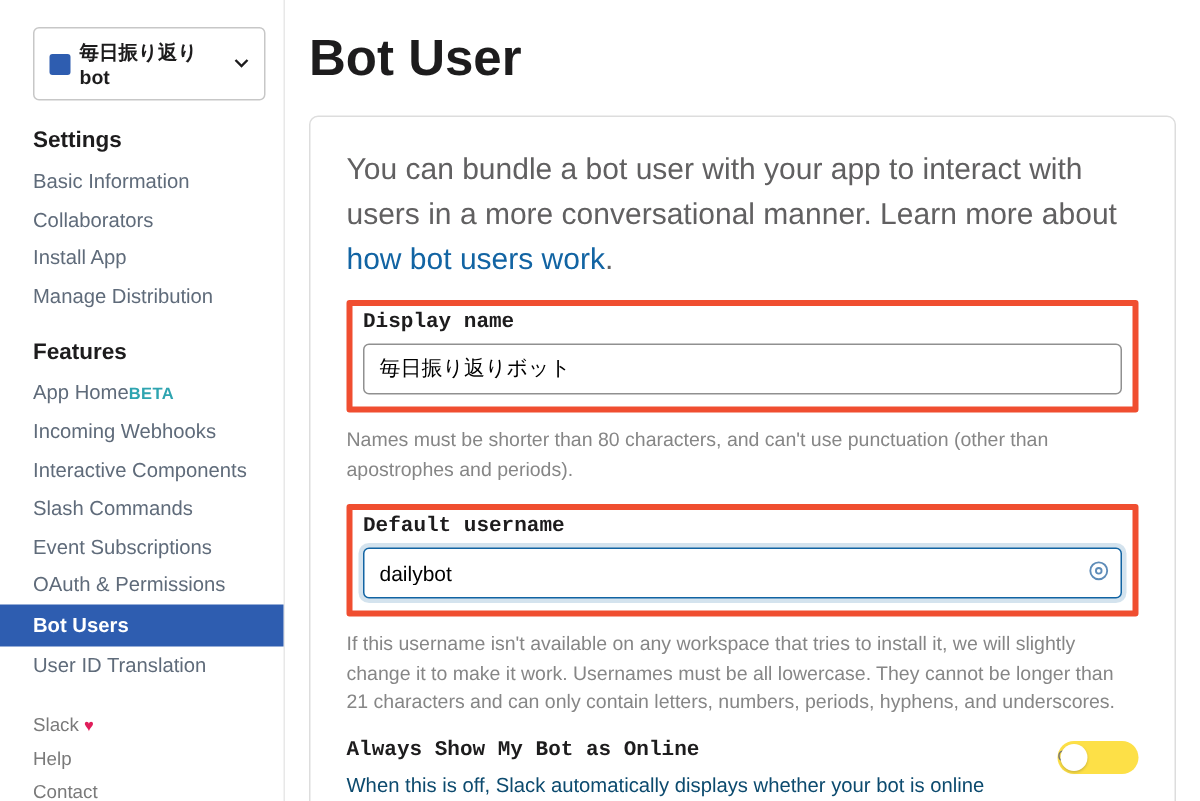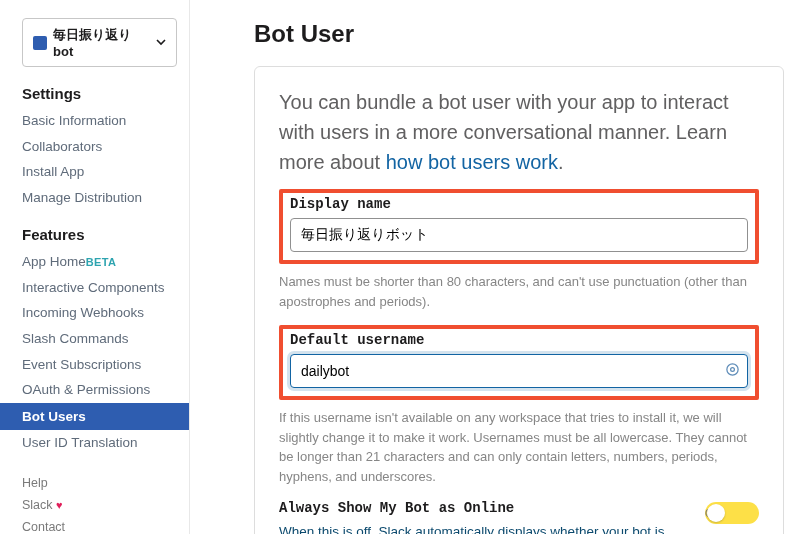--- a/index.html
+++ b/index.html
@@ -5,21 +5,21 @@
   * { box-sizing: border-box; margin: 0; padding: 0; }
   body {
     font-family: -apple-system, BlinkMacSystemFont, "Segoe UI", Helvetica, Arial, sans-serif;
     background: #fff;
     color: #1d1c1d;
     font-size: 14px;
     width: 800px;
     height: 534px;
     overflow: hidden;
   }
-  .container { display: flex; height: 100%; gap: 48px; }
+  .container { display: flex; height: 100%; }
   .sidebar {
     width: 190px;
     padding: 18px 12px 12px 22px;
     border-right: 1px solid #e8e8e8;
     background: #fff;
     flex-shrink: 0;
   }
   .app-selector {
     border: 1px solid #c7c7c7;
     border-radius: 4px;
@@ -72,21 +72,21 @@
   }
   .footer-links { margin-top: 16px; }
   .footer-links .nav-item { font-size: 12.5px; color: #7a7a7a; padding: 2px 0; }
   .heart { color: #e01e5a; font-size: 11px; }
   .main {
     flex: 1;
     padding: 20px 16px 10px 16px;
     overflow-y: auto;
   }
   .page-title {
-    font-size: 24px;
+    font-size: 34px;
     font-weight: 800;
     margin-bottom: 18px;
     color: #1d1c1d;
   }
   .card {
     border: 1px solid #dddddd;
     border-radius: 6px;
     padding: 20px 24px 22px 24px;
   }
   .intro {
@@ -204,31 +204,31 @@
     <div class="section-title">Settings</div>
     <a class="nav-item"><span>Basic Information</span></a>
     <a class="nav-item"><span>Collaborators</span></a>
     <a class="nav-item"><span>Install App</span></a>
     <a class="nav-item"><span>Manage Distribution</span></a>
 
     <div class="section-title" style="margin-top:16px">Features</div>
     <a class="nav-item">
       <span>App Home</span><span class="beta-tag">BETA</span>
     </a>
+    <a class="nav-item"><span>Incoming Webhooks</span></a>
     <a class="nav-item"><span>Interactive Components</span></a>
-    <a class="nav-item"><span>Incoming Webhooks</span></a>
     <a class="nav-item"><span>Slash Commands</span></a>
     <a class="nav-item"><span>Event Subscriptions</span></a>
     <a class="nav-item"><span>OAuth &amp; Permissions</span></a>
     <a class="nav-item active"><span>Bot Users</span></a>
     <a class="nav-item"><span>User ID Translation</span></a>
 
     <div class="footer-links">
+      <a class="nav-item"><span>Slack</span> <span class="heart">♥</span></a>
       <a class="nav-item"><span>Help</span></a>
-      <a class="nav-item"><span>Slack</span> <span class="heart">♥</span></a>
       <a class="nav-item"><span>Contact</span></a>
 
     </div>
   </aside>
 
   <main class="main">
     <h1 class="page-title">Bot User</h1>
 
     <div class="card">
       <p class="intro">

